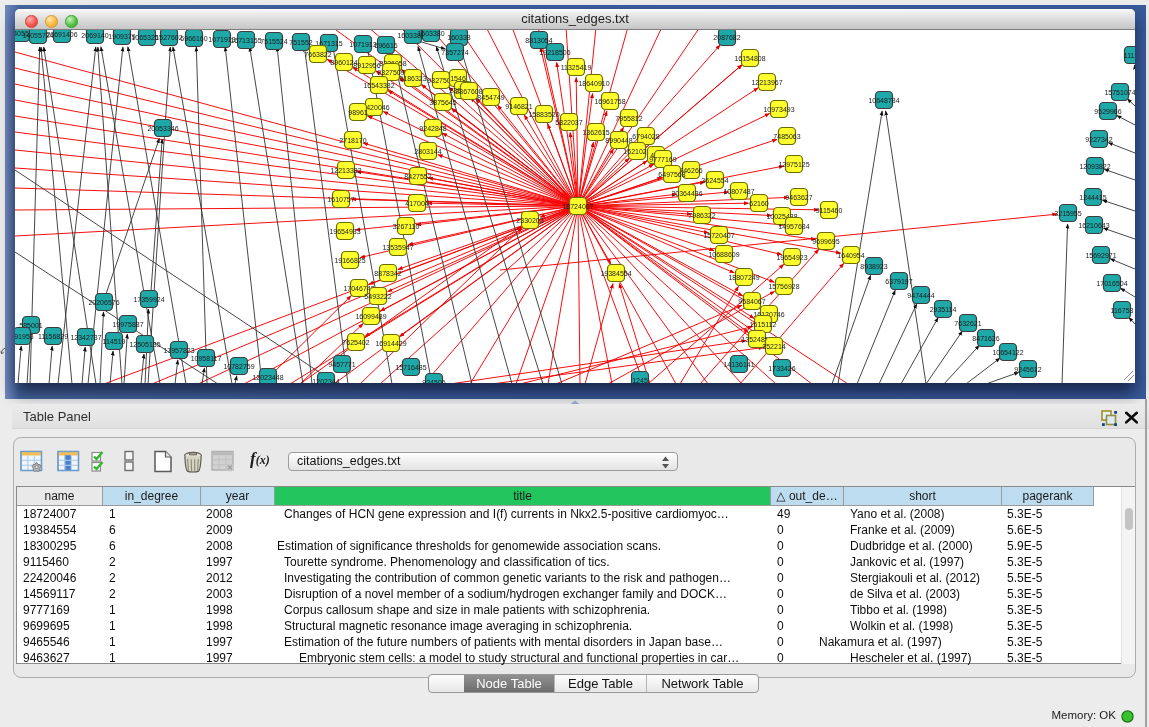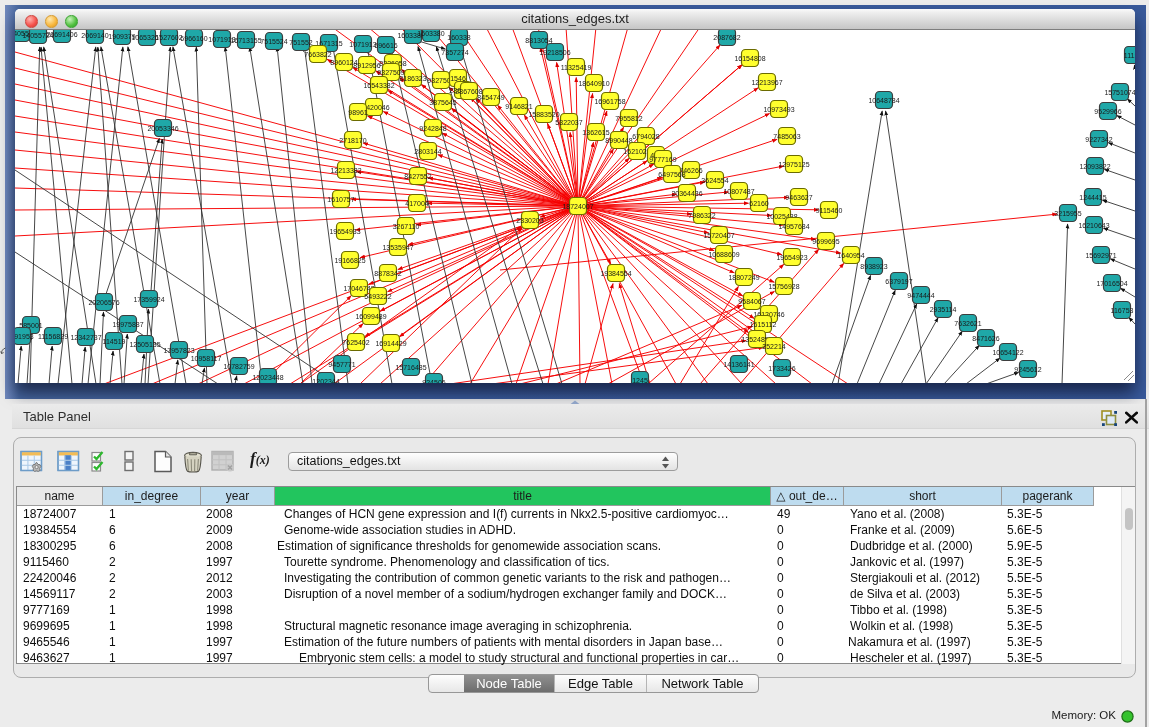--- a/index.html
+++ b/index.html
@@ -659,21 +659,20 @@
 <div class="row" style="left:6px;top:19px;">18724007</div>
 <div class="row" style="left:92px;top:19px;">1</div>
 <div class="row" style="left:189px;top:19px;">2008</div>
 <div class="row" style="left:267px;top:19px;">Changes of HCN gene expression and I(f) currents in Nkx2.5-positive cardiomyoc…</div>
 <div class="row" style="left:760px;top:19px;">49</div>
 <div class="row" style="left:833px;top:19px;">Yano et al. (2008)</div>
 <div class="row" style="left:990px;top:19px;">5.3E-5</div>
 <div class="row" style="left:6px;top:35px;">19384554</div>
 <div class="row" style="left:92px;top:35px;">6</div>
 <div class="row" style="left:189px;top:35px;">2009</div>
-<div class="row" style="left:267px;top:35px;">Genome-wide association studies in ADHD.</div>
 <div class="row" style="left:760px;top:35px;">0</div>
 <div class="row" style="left:833px;top:35px;">Franke et al. (2009)</div>
 <div class="row" style="left:990px;top:35px;text-align:right;">5.6E-5</div>
 <div class="row" style="left:6px;top:51px;">18300295</div>
 <div class="row" style="left:92px;top:51px;">6</div>
 <div class="row" style="left:189px;top:51px;">2008</div>
 <div class="row" style="left:260px;top:51px;">Estimation of significance thresholds for genomewide association scans.</div>
 <div class="row" style="left:760px;top:51px;">0</div>
 <div class="row" style="left:833px;top:51px;">Dudbridge et al. (2000)</div>
 <div class="row" style="left:990px;top:51px;">5.9E-5</div>
@@ -694,36 +693,37 @@
 <div class="row" style="left:6px;top:99px;">14569117</div>
 <div class="row" style="left:92px;top:99px;">2</div>
 <div class="row" style="left:189px;top:99px;">2003</div>
 <div class="row" style="left:267px;top:99px;">Disruption of a novel member of a sodium/hydrogen exchanger family and DOCK…</div>
 <div class="row" style="left:760px;top:99px;">0</div>
 <div class="row" style="left:833px;top:99px;">de Silva et al. (2003)</div>
 <div class="row" style="left:990px;top:99px;">5.3E-5</div>
 <div class="row" style="left:6px;top:115px;">9777169</div>
 <div class="row" style="left:92px;top:115px;">1</div>
 <div class="row" style="left:189px;top:115px;">1998</div>
+<div class="row" style="left:267px;top:115px;">Corpus callosum shape and size in male patients with schizophrenia.</div>
 <div class="row" style="left:760px;top:115px;">0</div>
 <div class="row" style="left:833px;top:115px;">Tibbo et al. (1998)</div>
 <div class="row" style="left:990px;top:115px;">5.3E-5</div>
 <div class="row" style="left:6px;top:131px;">9699695</div>
 <div class="row" style="left:92px;top:131px;">1</div>
 <div class="row" style="left:189px;top:131px;">1998</div>
 <div class="row" style="left:267px;top:131px;">Structural magnetic resonance image averaging in schizophrenia.</div>
 <div class="row" style="left:760px;top:131px;">0</div>
 <div class="row" style="left:833px;top:131px;">Wolkin et al. (1998)</div>
 <div class="row" style="left:990px;top:131px;">5.3E-5</div>
 <div class="row" style="left:6px;top:147px;">9465546</div>
 <div class="row" style="left:92px;top:147px;">1</div>
 <div class="row" style="left:189px;top:147px;">1997</div>
 <div class="row" style="left:267px;top:147px;">Estimation of the future numbers of patients with mental disorders in Japan base…</div>
 <div class="row" style="left:760px;top:147px;">0</div>
-<div class="row" style="left:831px;top:147px;">Nakamura et al. (1997)</div>
+<div class="row" style="left:802px;top:147px;">Nakamura et al. (1997)</div>
 <div class="row" style="left:990px;top:147px;">5.3E-5</div>
 <div class="row" style="left:6px;top:163px;">9463627</div>
 <div class="row" style="left:92px;top:163px;">1</div>
 <div class="row" style="left:189px;top:163px;">1997</div>
 <div class="row" style="left:282px;top:163px;">Embryonic stem cells: a model to study structural and functional properties in car…</div>
 <div class="row" style="left:760px;top:163px;">0</div>
 <div class="row" style="left:833px;top:163px;">Hescheler et al. (1997)</div>
 <div class="row" style="left:990px;top:163px;">5.3E-5</div>
 <div id="sbar">
       <div class="th"></div>

